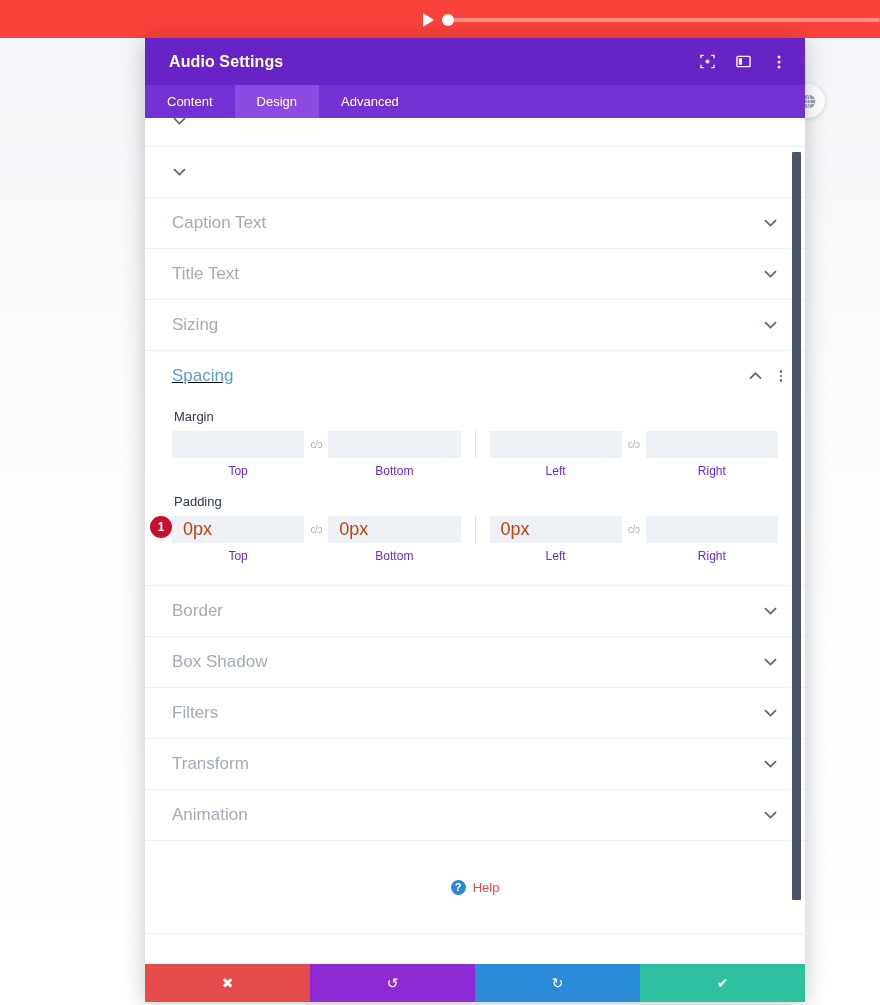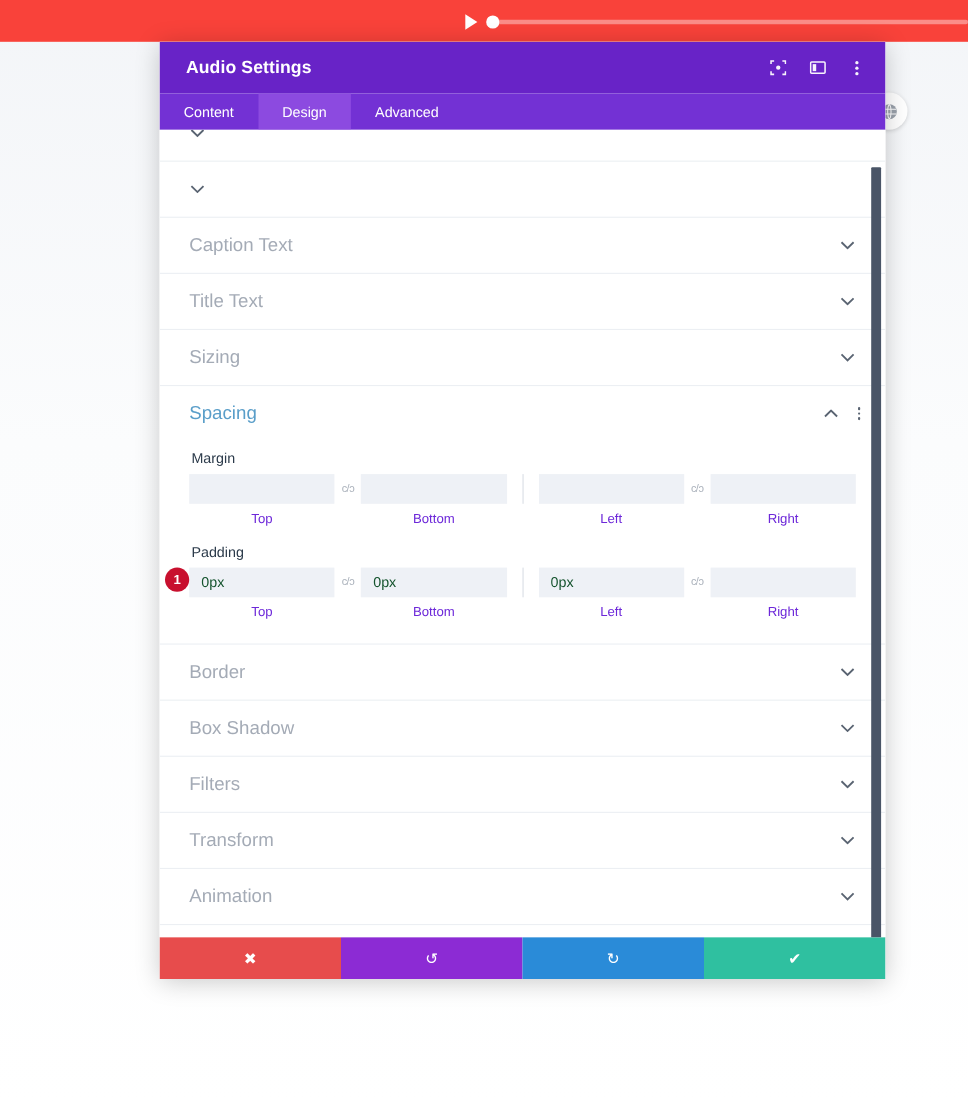--- a/index.html
+++ b/index.html
@@ -68,21 +68,21 @@
     justify-content: center;
   }
   .globe-btn svg { display: block; }
 
   
   .modal {
     position: absolute;
     left: 145px;
     top: 38px;
     width: 660px;
-    height: 852px;
+    height: 964px;
     background: #ffffff;
     box-shadow: 0 3px 22px rgba(0,0,0,0.22);
     display: flex;
     flex-direction: column;
     overflow: hidden;
   }
 
   .modal-header {
     height: 47px;
     background: #6823c7;
@@ -159,20 +159,21 @@
   }
 
   
   .section-open { border-bottom: 1px solid #eceff3; }
   .section-open-head {
     height: 50px;
     display: flex;
     align-items: center;
     padding: 0 17px 0 27px;
     cursor: pointer;
+    text-decoration: underline;
   }
   .section-open-head .sec-label {
     flex: 1 1 auto;
     font-size: 17px;
     color: #5a9ec9;
   }
   .dots-v {
     width: 14px; height: 16px;
     display: flex; flex-direction: column;
     align-items: center; justify-content: center; gap: 2px;
@@ -204,22 +205,22 @@
     margin: 0 14px;
     flex: 0 0 auto;
     align-self: flex-start;
   }
   .field-cell { flex: 1 1 50%; }
   .field-input {
     height: 27px;
     background: #eef1f6;
     border: none;
     width: 100%;
-    font-size: 13px;
-    color: #14532d;
+    font-size: 18px;
+    color: #c2410c;
     padding: 0 11px;
     font-family: "Liberation Sans", sans-serif;
     outline: none;
     display: block;
   }
   .field-caption {
     text-align: center;
     font-size: 12px;
     color: #6d28d9;
     margin-top: 6px;

